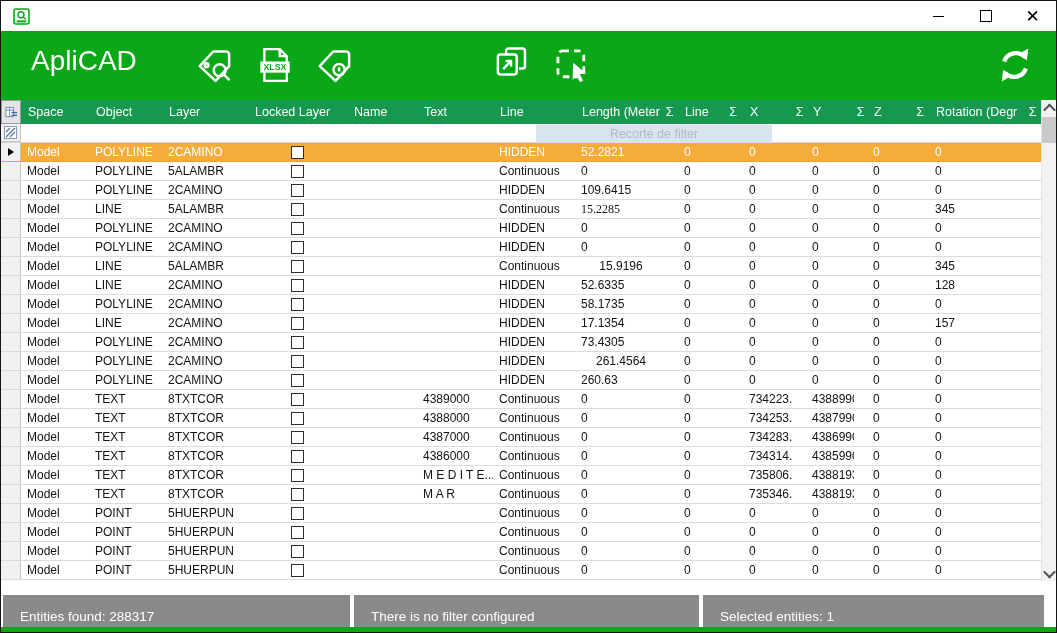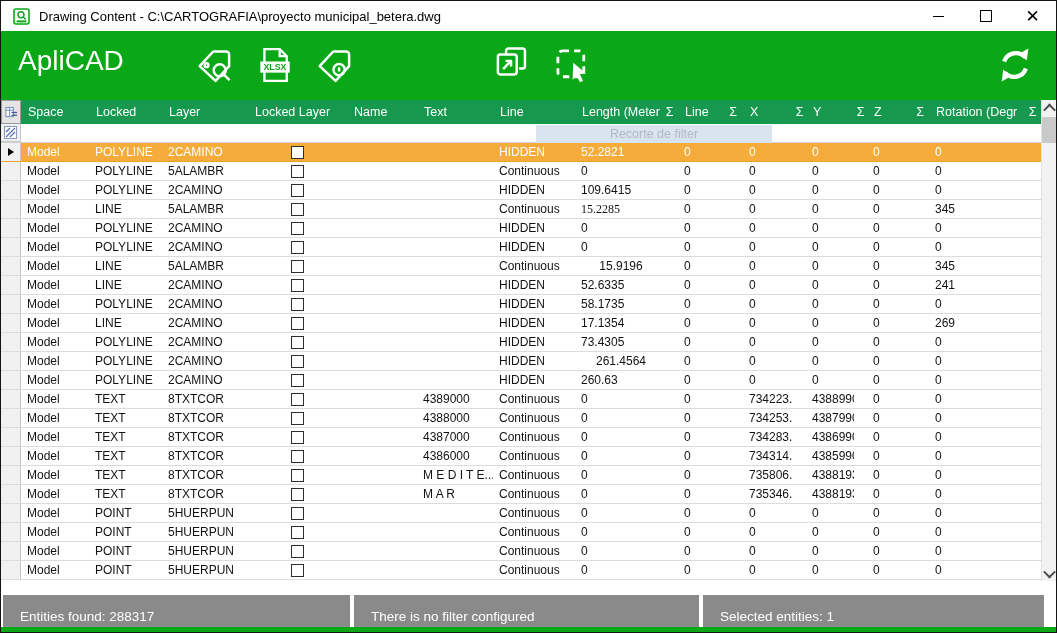--- a/index.html
+++ b/index.html
@@ -11,21 +11,21 @@
   .titlebar{height:30px;display:flex;align-items:center;background:#fff;}
   .app-icon{margin-left:12px;display:flex;}
   .title-text{margin-left:9px;font-size:13px;color:#000;white-space:nowrap;}
   .win-controls{margin-left:auto;display:flex;height:100%;}
   .wbtn{width:47px;display:flex;align-items:center;justify-content:center;cursor:default;}
   .min-glyph{width:11px;height:1px;background:#000;display:block;}
   .max-glyph{width:10px;height:10px;border:1px solid #000;display:block;}
   .close-glyph{font-size:17px;color:#000;line-height:1;}
   
   .toolbar{height:69px;background:var(--green);position:relative;}
-  .brand{position:absolute;left:17px;top:14px;font-size:28px;color:#fff;}
+  .brand{position:absolute;left:30px;top:14px;font-size:28px;color:#fff;}
   .tbtn{position:absolute;top:13px;width:42px;height:42px;display:flex;align-items:center;
         justify-content:center;background:transparent;border:none;}
   
   .grid{position:relative;height:481px;background:#fff;}
   .ghead{display:flex;height:24px;background:var(--hgreen);}
   .corner{width:20px;box-sizing:border-box;background:#e4e4e4;border:1px solid #9a9a9a;
           display:flex;align-items:center;justify-content:center;}
   .hcell{box-sizing:border-box;padding-left:7px;color:#fff;font-size:12.5px;line-height:25px;
          overflow:hidden;white-space:nowrap;flex:none;}
   .hcell.sig{padding:0;text-align:center;}
@@ -69,21 +69,20 @@
 
   <div class="titlebar">
     <span class="app-icon">
       <svg width="17" height="17" viewBox="0 0 17 17">
         <rect x="1" y="1" width="15" height="15" rx="2" fill="#fff" stroke="#0AA717" stroke-width="1.6"></rect>
         <circle cx="8" cy="6.8" r="3" fill="none" stroke="#0AA717" stroke-width="1.4"></circle>
         <line x1="10.2" y1="9" x2="12.8" y2="11.6" stroke="#0AA717" stroke-width="1.4"></line>
         <rect x="3.6" y="12.4" width="9.8" height="2" fill="#0AA717"></rect>
       </svg>
     </span>
-    <span class="title-text">Drawing Content - C:\CARTOGRAFIA\proyecto municipal_betera.dwg</span>
     <div class="win-controls">
       <div class="wbtn">
           <span class="min-glyph"></span>
         </div>
       <div class="wbtn">
           <span class="max-glyph"></span>
         </div>
       <div class="wbtn">
           <span class="close-glyph">✕</span>
         </div>
@@ -159,21 +158,21 @@
       <div class="corner">
         <svg width="13" height="13" viewBox="0 0 14 14">
           <rect x="1" y="1.5" width="8" height="10" fill="#fff" stroke="#6b86b5"></rect>
           <line x1="1" y1="4.5" x2="9" y2="4.5" stroke="#6b86b5"></line>
           <line x1="5" y1="1.5" x2="5" y2="11.5" stroke="#6b86b5"></line>
           <line x1="7" y1="7" x2="13" y2="7" stroke="#3c5c96" stroke-width="1.4"></line>
           <line x1="7" y1="10" x2="13" y2="10" stroke="#3c5c96" stroke-width="1.4"></line>
         </svg>
       </div>
     <div class="hcell" style="width: 68px;">Space</div>
-        <div class="hcell" style="width: 73px;">Locked</div>
+        <div class="hcell" style="width: 73px;">Object</div>
         <div class="hcell" style="width: 86px;">Layer</div>
         <div class="hcell" style="width: 99px;">Locked Layer</div>
         <div class="hcell" style="width: 70px;">Name</div>
         <div class="hcell" style="width: 76px;">Text</div>
         <div class="hcell" style="width: 82px;">Line</div>
         <div class="hcell" style="width: 86px;">Length (Meter</div>
         <div class="hcell sig" style="width: 17px;">Σ</div>
         <div class="hcell" style="width: 45px;">Line</div>
         <div class="hcell sig" style="width: 20px;">Σ</div>
         <div class="hcell" style="width: 50px;">X</div>
@@ -401,21 +400,21 @@
           <div class="cell" style="width: 86px;">52.6335</div>
           <div class="cell" style="width: 17px;"></div>
           <div class="cell" style="width: 45px;">0</div>
           <div class="cell" style="width: 20px;"></div>
           <div class="cell" style="width: 50px;">0</div>
           <div class="cell" style="width: 13px;"></div>
           <div class="cell" style="width: 48px;">0</div>
           <div class="cell" style="width: 13px;"></div>
           <div class="cell" style="width: 44px;">0</div>
           <div class="cell" style="width: 18px;"></div>
-          <div class="cell" style="width: 95px;">241</div>
+          <div class="cell" style="width: 95px;">128</div>
           <div class="cell" style="width: 17px;"></div>
         </div>
         <div class="row">
           <div class="rh"></div>
           <div class="cell" style="width: 68px;">Model</div>
           <div class="cell" style="width: 73px;">POLYLINE</div>
           <div class="cell" style="width: 86px;">2CAMINO</div>
           <div class="cell ck" style="width: 99px;">
             <span class="cb"></span>
           </div>
@@ -449,21 +448,21 @@
           <div class="cell" style="width: 86px;">17.1354</div>
           <div class="cell" style="width: 17px;"></div>
           <div class="cell" style="width: 45px;">0</div>
           <div class="cell" style="width: 20px;"></div>
           <div class="cell" style="width: 50px;">0</div>
           <div class="cell" style="width: 13px;"></div>
           <div class="cell" style="width: 48px;">0</div>
           <div class="cell" style="width: 13px;"></div>
           <div class="cell" style="width: 44px;">0</div>
           <div class="cell" style="width: 18px;"></div>
-          <div class="cell" style="width: 95px;">269</div>
+          <div class="cell" style="width: 95px;">157</div>
           <div class="cell" style="width: 17px;"></div>
         </div>
         <div class="row">
           <div class="rh"></div>
           <div class="cell" style="width: 68px;">Model</div>
           <div class="cell" style="width: 73px;">POLYLINE</div>
           <div class="cell" style="width: 86px;">2CAMINO</div>
           <div class="cell ck" style="width: 99px;">
             <span class="cb"></span>
           </div>

